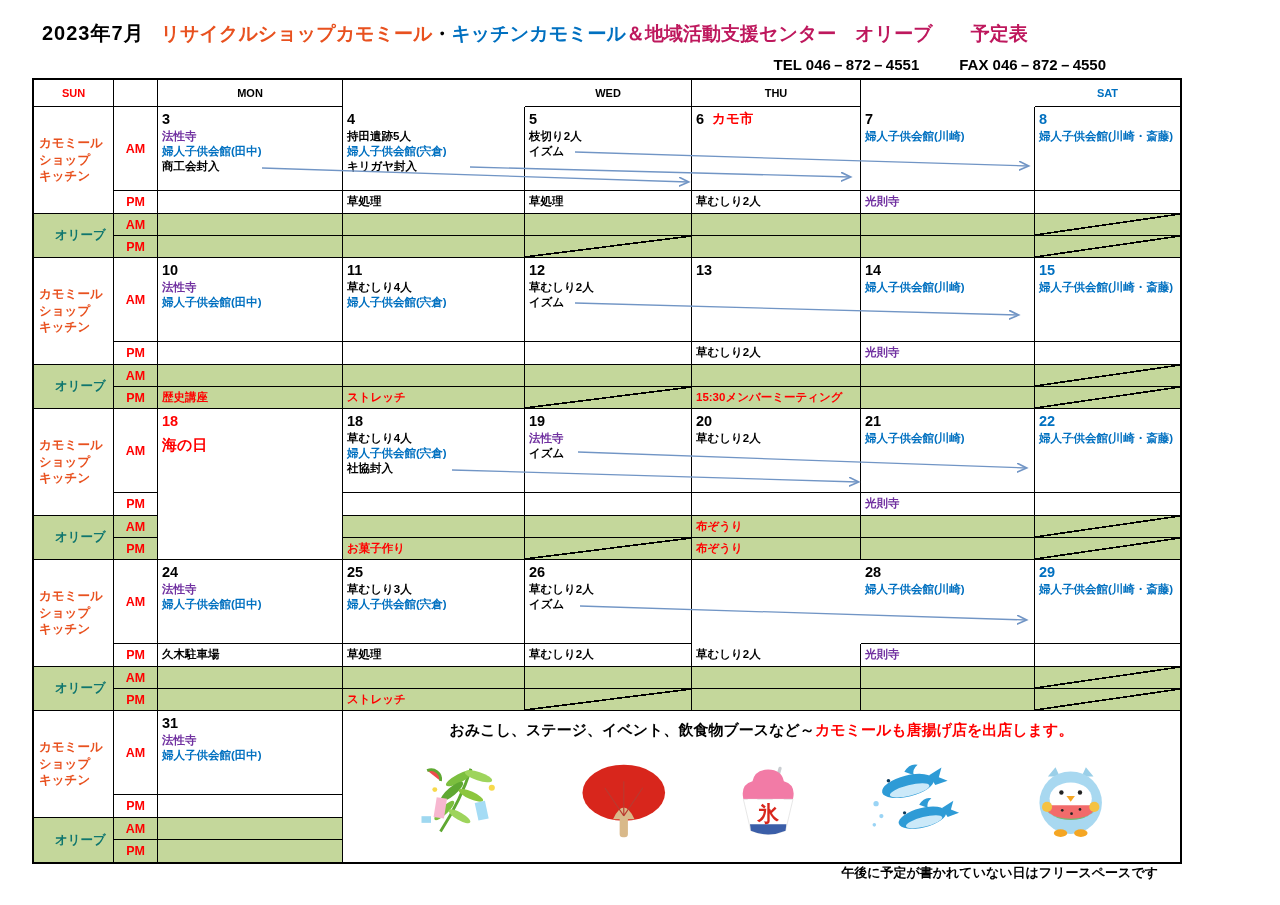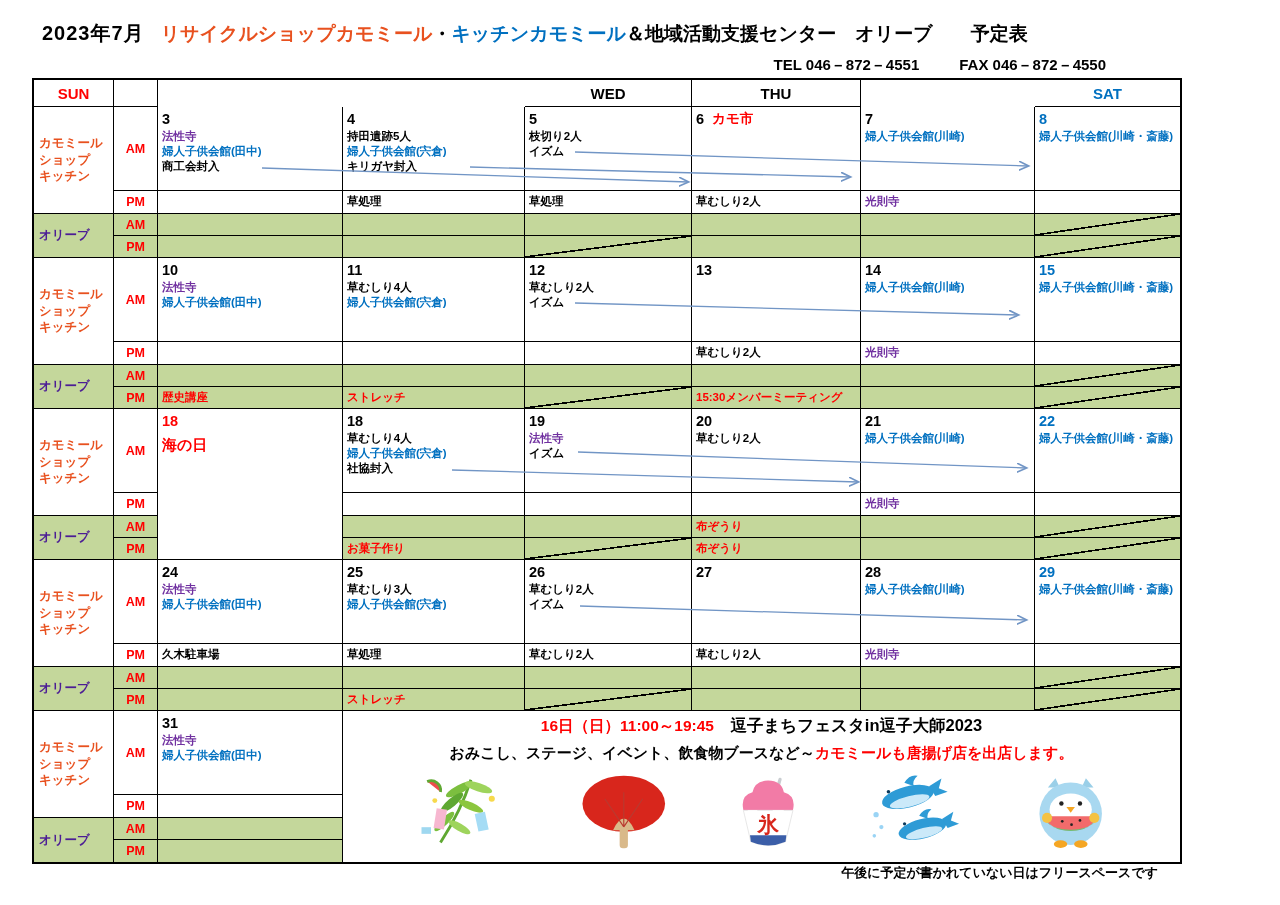--- a/index.html
+++ b/index.html
@@ -9,41 +9,41 @@
   html,body{margin:0;padding:0;background:#fff;}
   body{font-family:"Liberation Sans","DejaVu Sans",sans-serif;font-weight:700;color:#000;}
   .sheet{position:relative;width:1208px;height:905px;background:#fff;overflow:hidden;}
 
   
   .titlebar{position:absolute;left:42px;top:20px;display:flex;align-items:baseline;white-space:pre;}
   .t-month{font-size:20px;color:#000;margin-right:16px;letter-spacing:1px;}
   .t-shop{font-size:19px;color:var(--orange);}
   .t-dot{font-size:19px;color:#000;}
   .t-kitchen{font-size:19px;color:var(--blue);}
-  .t-rest{font-size:19px;color:#000000;}
+  .t-rest{font-size:19px;color:#be185d;}
   .contact{position:absolute;top:56px;right:102px;display:flex;gap:40px;font-size:15px;}
 
   
   .grid{
     position:absolute;left:32px;top:78px;
     display:grid;
     grid-template-columns:80px 44px 185px 182px 167px 169px 174px 145px;
     grid-template-rows:27px repeat(5, 84px 23px 22px 22px);
     border:2px solid var(--line);
     background:#fff;
   }
   .cell{border-right:1.5px solid var(--line);border-bottom:1.5px solid var(--line);
         box-sizing:border-box;position:relative;overflow:hidden;background:#fff;}
   .cell.no-r{border-right:none;}
   .cell.no-b{border-bottom:none;}
   .green{background:var(--green);}
-  .head{display:flex;align-items:center;justify-content:center;font-size:15px;}
+  .head{display:flex;align-items:center;justify-content:center;font-size:11px;}
   .ampm{display:flex;align-items:center;justify-content:center;font-size:12.5px;color:var(--red);}
   .side-shop{color:var(--orange);font-size:12.5px;line-height:1.35;display:flex;flex-direction:column;justify-content:center;padding-left:5px;}
-  .side-olive{font-size:12.5px;display:flex;align-items:center;padding-left:5px;color:#4c1d95;}
+  .side-olive{font-size:12.5px;display:flex;align-items:center;padding-left:21px;color:#0f766e;}
   .day-am{padding:2px 4px 0 4px;font-size:11.5px;line-height:1.3;}
   .numrow{height:20px;display:flex;align-items:center;gap:8px;}
   .num{font-size:14.5px;}
   .badge{font-size:13.5px;}
   .slot{padding:2px 4px;font-size:11.5px;line-height:1.2;display:flex;align-items:center;}
   .holiday{font-size:15px;margin-top:4px;}
   .c-black{color:#000;} .c-red{color:var(--red);} .c-blue{color:var(--blue);} .c-purple{color:var(--purple);}
   .diag{background-image:linear-gradient(to bottom right,
         transparent calc(50% - 0.8px), var(--line) calc(50% - 0.8px),
         var(--line) calc(50% + 0.8px), transparent calc(50% + 0.8px));}
@@ -77,20 +77,21 @@
   </div>
 
   <div class="contact">
     <span>TEL 046－872－4551</span>
     <span>FAX 046－872－4550</span>
   </div>
 
   <div class="grid">
       <div class="cell head c-red" style="grid-area: 1 / 1;">SUN</div>
       <div class="cell head c-black" style="grid-area: 1 / 2;"></div>
+      <div class="cell head c-black" style="grid-area: 1 / 3;">MON</div>
       <div class="cell head c-black" style="grid-area: 1 / 5;">WED</div>
       <div class="cell head c-black" style="grid-area: 1 / 6;">THU</div>
       <div class="cell head c-black" style="grid-area: 1 / 7; margin-top: 27px;">FRI</div>
       <div class="cell head c-blue no-r" style="grid-area: 1 / 8;">SAT</div>
       <div class="cell side-shop" style="grid-area: 2 / 1 / span 2;">
         <div>カモミール</div>
         <div>ショップ</div>
         <div>キッチン</div>
       </div>
       <div class="cell side-olive green" style="grid-area: 4 / 1 / span 2;">オリーブ</div>
@@ -354,25 +355,20 @@
           <span class="num c-black">26</span>
         </div>
         <div class="c-black">草むしり2人</div>
         <div class="c-black">イズム</div>
       </div>
       <div class="cell slot " style="grid-area: 15 / 5;">
         <span class="c-black">草むしり2人</span>
       </div>
       <div class="cell slot green" style="grid-area: 16 / 5;"></div>
       <div class="cell slot green diag" style="grid-area: 17 / 5;"></div>
-      <div class="cell day-am" style="grid-area: 14 / 6;">
-        <div class="numrow">
-          <span class="num c-black">27</span>
-        </div>
-      </div>
       <div class="cell slot " style="grid-area: 15 / 6;">
         <span class="c-black">草むしり2人</span>
       </div>
       <div class="cell slot green" style="grid-area: 16 / 6;"></div>
       <div class="cell slot green" style="grid-area: 17 / 6;"></div>
       <div class="cell day-am" style="grid-area: 14 / 7;">
         <div class="numrow">
           <span class="num c-black">28</span>
         </div>
         <div class="c-blue">婦人子供会館(川崎)</div>
@@ -405,21 +401,20 @@
         <div class="numrow">
           <span class="num c-black">31</span>
         </div>
         <div class="c-purple">法性寺</div>
         <div class="c-blue">婦人子供会館(田中)</div>
       </div>
       <div class="cell slot " style="grid-area: 19 / 3;"></div>
       <div class="cell slot green" style="grid-area: 20 / 3;"></div>
       <div class="cell slot green no-b" style="grid-area: 21 / 3;"></div>
       <div class="cell announce no-r no-b" style="grid-area: 18 / 4 / span 4 / span 5;">
-        <div class="ann-l1"><span class="c-red">16日（日）11:00～19:45</span><span class="c-black big">　逗子まちフェスタin逗子大師2023</span></div>
         <div class="ann-l2"><span class="c-black">おみこし、ステージ、イベント、飲食物ブースなど～</span><span class="c-red">カモミールも唐揚げ店を出店します。</span></div>
         <div class="ann-imgs">
           <div class="ann-img">
             <svg viewBox="0 0 110 80" xmlns="http://www.w3.org/2000/svg">
               <path d="M62 6 Q52 38 30 72" stroke="#5FA832" stroke-width="3" fill="none"></path>
               <ellipse cx="50" cy="16" rx="16" ry="4.5" fill="#7CBF3F" transform="rotate(-28 50 16)"></ellipse>
               <ellipse cx="70" cy="14" rx="15" ry="4.5" fill="#9ED45C" transform="rotate(18 70 14)"></ellipse>
               <ellipse cx="42" cy="30" rx="15" ry="4.5" fill="#5FA832" transform="rotate(-40 42 30)"></ellipse>
               <ellipse cx="62" cy="34" rx="14" ry="4" fill="#8CC63E" transform="rotate(24 62 34)"></ellipse>
               <ellipse cx="34" cy="50" rx="14" ry="4" fill="#7CBF3F" transform="rotate(-44 34 50)"></ellipse>

